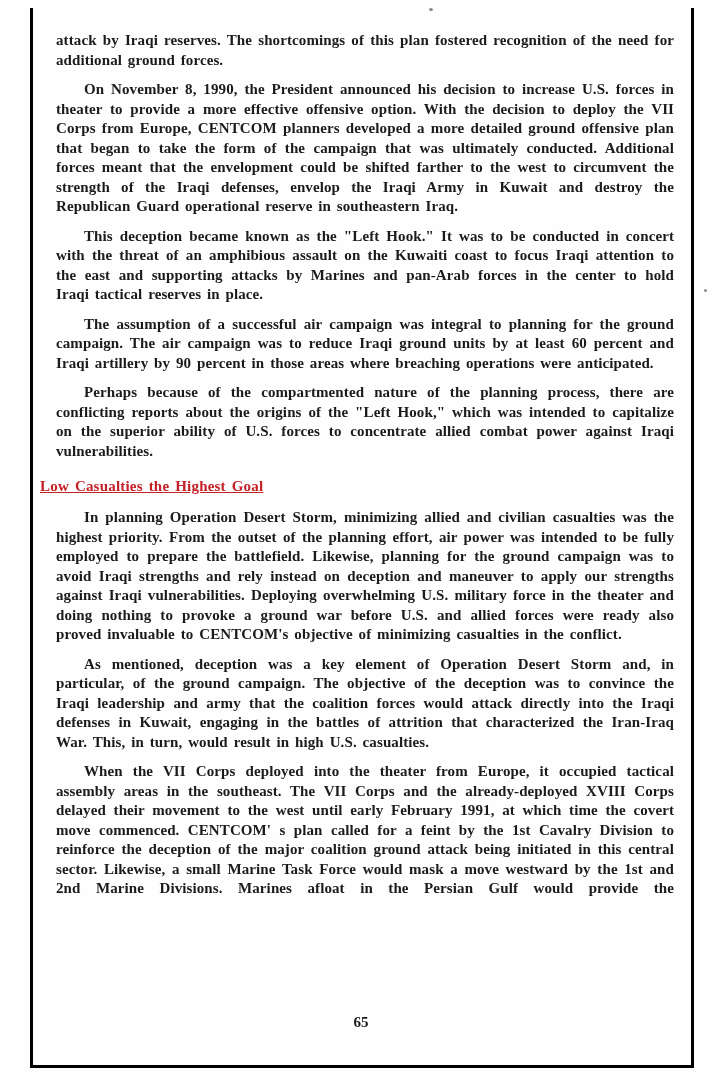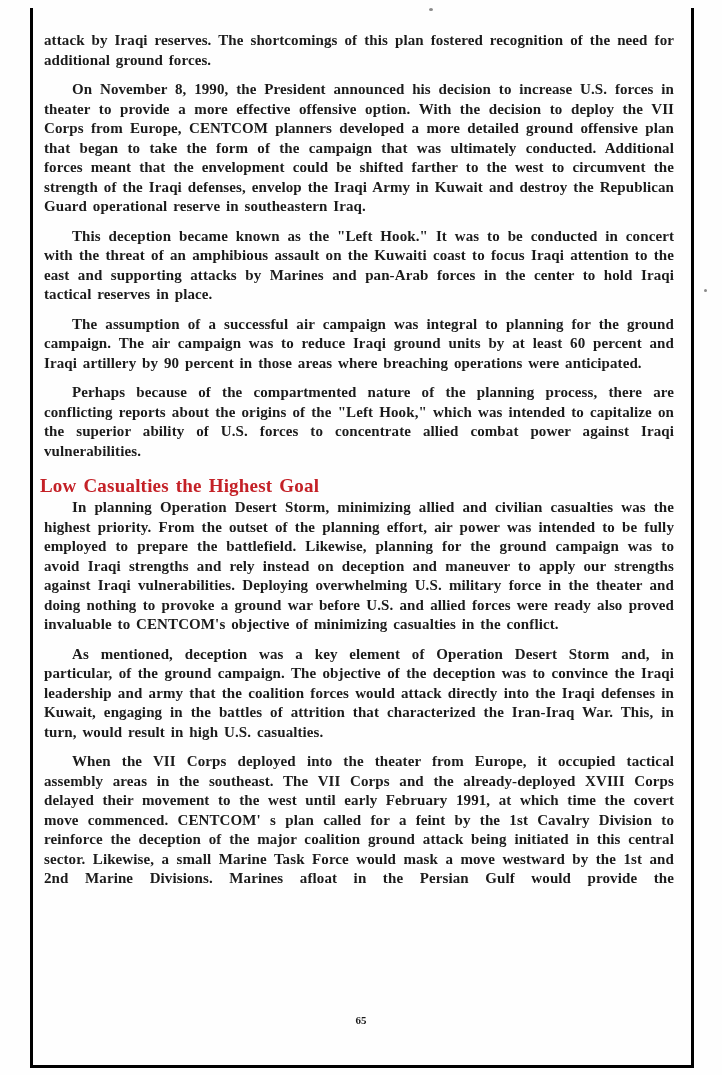--- a/index.html
+++ b/index.html
@@ -23,39 +23,40 @@
     left: 40px; top: 31px;
     width: 634px;
     color: var(--text_ink, #1b1b1b);
     font-size: 15px;
     font-weight: 700;
     line-height: 19.5px;
     letter-spacing: 0.1px;
     word-spacing: 2px;
     text-align: justify;
   }
-  .para { margin: 0 0 10px 4px; text-indent: 28px; }
+  .para { margin: 0 0 10px 16px; text-indent: 28px; }
   .para.no-indent { text-indent: 0; }
   .para.justify-last { text-align-last: justify; }
   h2.heading {
     color: var(--heading_red, #c42127);
-    font-size: 19px;
+    font-size: 15px;
     line-height: 24px;
     font-weight: 700;
     letter-spacing: 0.2px;
-    margin: 13px 0 0 0;
+    margin: 13px 0 10px 0;
     text-align: left;
+    text-decoration: underline;
   }
   .page-number {
     position: absolute;
     top: 1014px; left: 0;
     width: 722px;
     text-align: center;
     color: var(--text_ink, #1b1b1b);
-    font-size: 11px;
+    font-size: 15px;
     font-weight: 700;
   }
   .artifact { position: absolute; background: #8a8a8a; border-radius: 50%; }
   .artifact.top { left: 429px; top: 8px; width: 4px; height: 3px; }
   .artifact.right { left: 704px; top: 289px; width: 3px; height: 3px; }
 </style>
 </head>
 <body>
 
 <div class="page">

